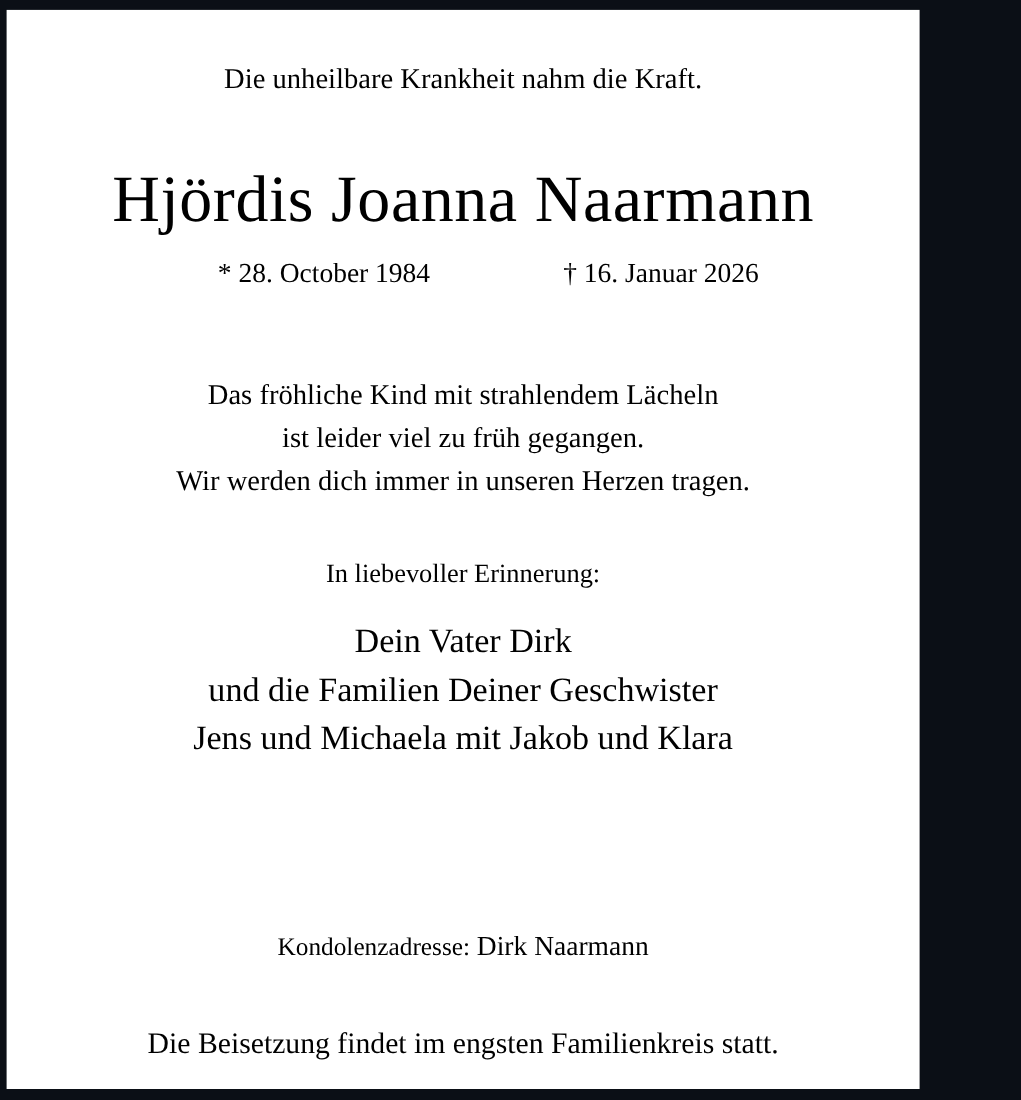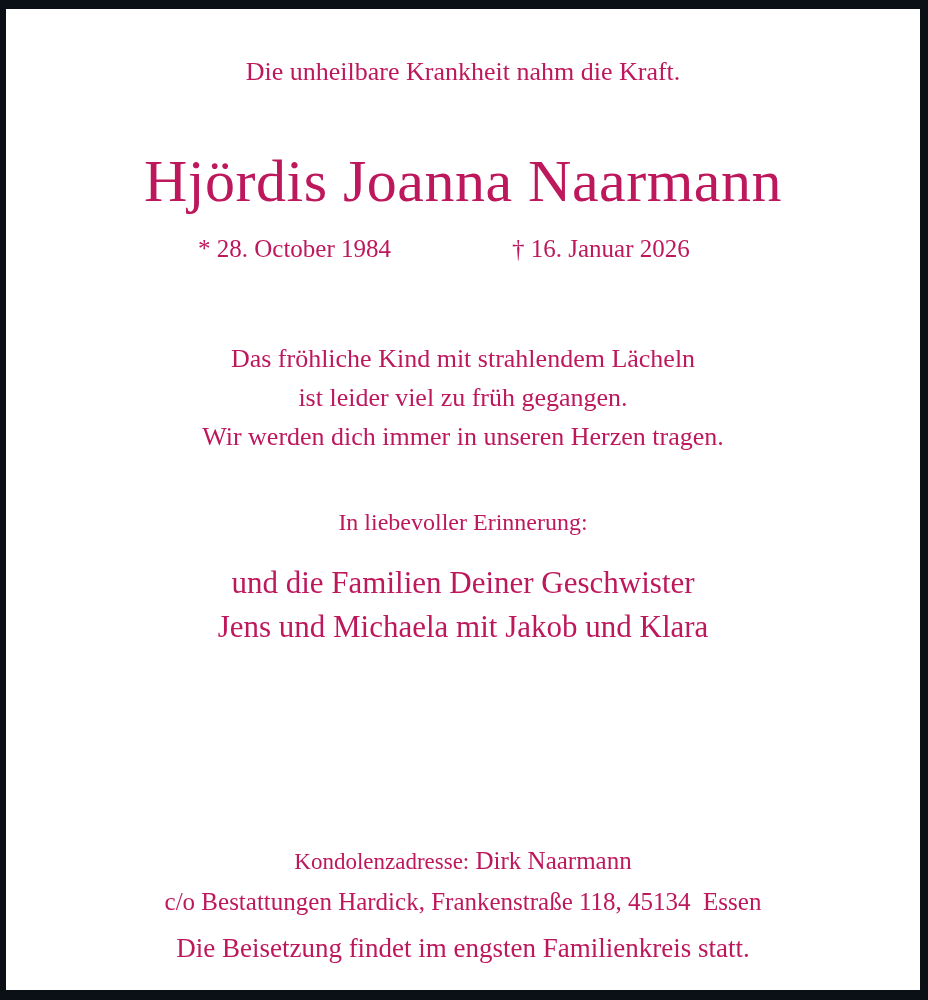--- a/index.html
+++ b/index.html
@@ -1,19 +1,19 @@
 <!DOCTYPE html>
 <html><head>
 <meta charset="utf-8">
 <style>
   html, body { margin: 0; padding: 0; }
   body { width: 928px; height: 1000px; background: #0b0f16; position: relative; overflow: hidden; }
   .card {
-    position: absolute; left: 6px; top: 9px; width: 914px; height: 981px;
-    background: #ffffff; color: #be185d;
+    position: absolute; left: 6px; top: 9px; width: 830px; height: 981px;
+    background: #ffffff; color: #000000;
     font-family: "Liberation Serif", "DejaVu Serif", serif;
     text-align: center;
   }
   .line { position: absolute; left: 0; right: 0; white-space: nowrap; }
   .t1 { top: 48px; font-size: 26px; }
   .name { top: 138px; font-size: 60px; letter-spacing: 0.5px; }
   .dates { top: 226px; font-size: 25px; }
   .dates span { position: absolute; white-space: nowrap; }
   .born { left: 192px; }
   .died { left: 506px; }
@@ -34,21 +34,21 @@
     <span class="born">* 28. October 1984</span>
     <span class="died">† 16. Januar 2026</span>
   </div>
   <div class="line verse">
     <div>Das fröhliche Kind mit strahlendem Lächeln</div>
     <div>ist leider viel zu früh gegangen.</div>
     <div>Wir werden dich immer in unseren Herzen tragen.</div>
   </div>
   <div class="line mem">In liebevoller Erinnerung:</div>
   <div class="line family">
+    <div>Dein Vater Dirk</div>
     <div>und die Familien Deiner Geschwister</div>
     <div>Jens und Michaela mit Jakob und Klara</div>
   </div>
   <div class="line condo">
     <div><span class="sm">Kondolenzadresse:</span> <span>Dirk Naarmann</span></div>
-    <div style="white-space:pre">c/o Bestattungen Hardick, Frankenstraße 118, 45134  Essen</div>
   </div>
   <div class="line final">Die Beisetzung findet im engsten Familienkreis statt.</div>
 </div>
 
 </body></html>

